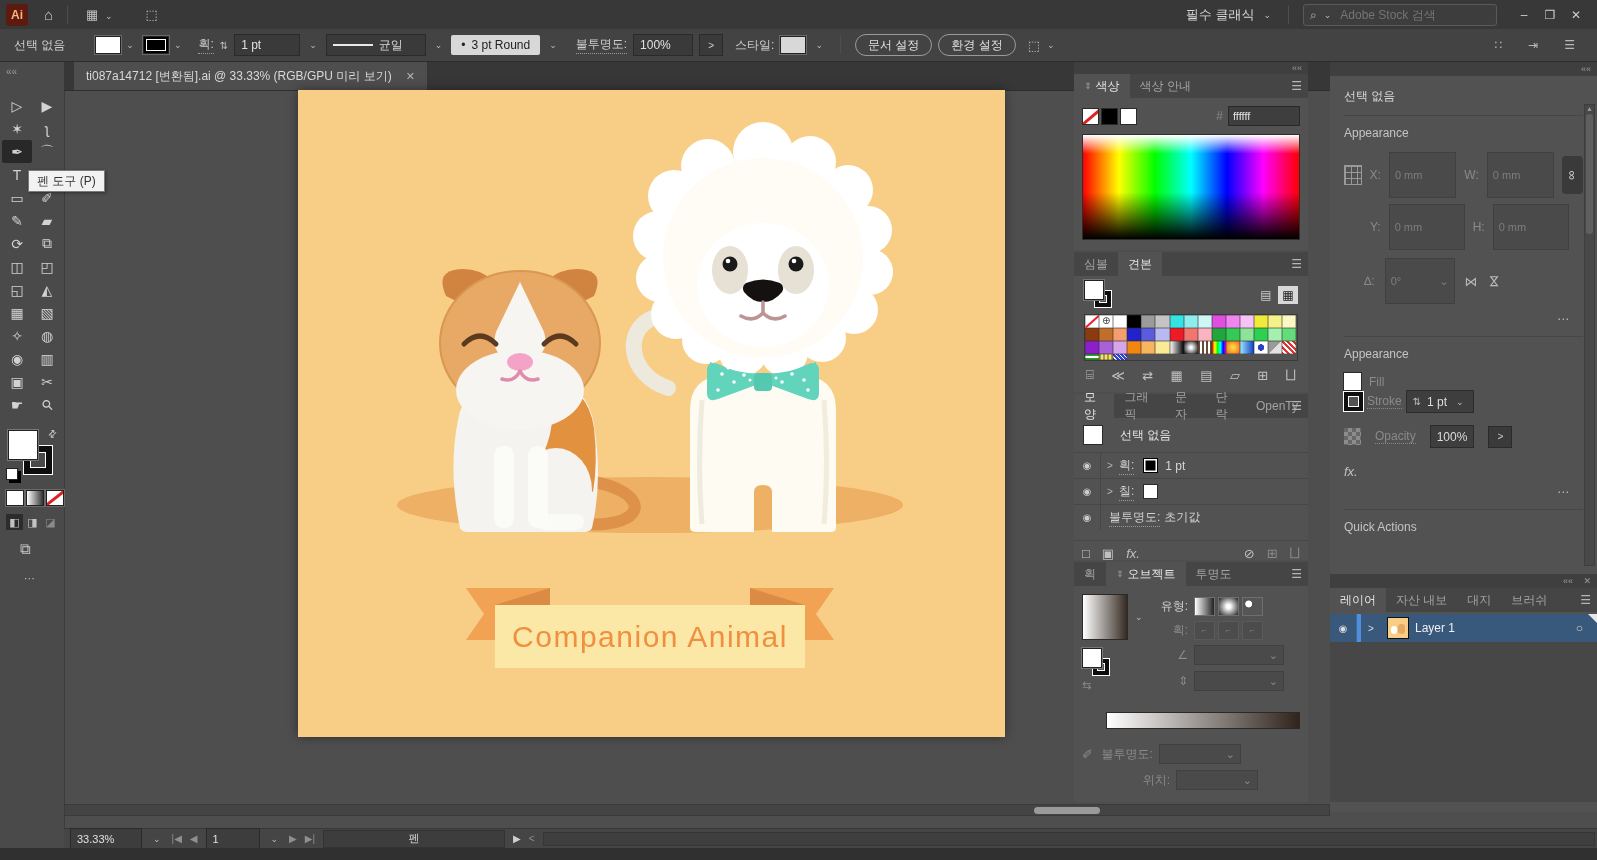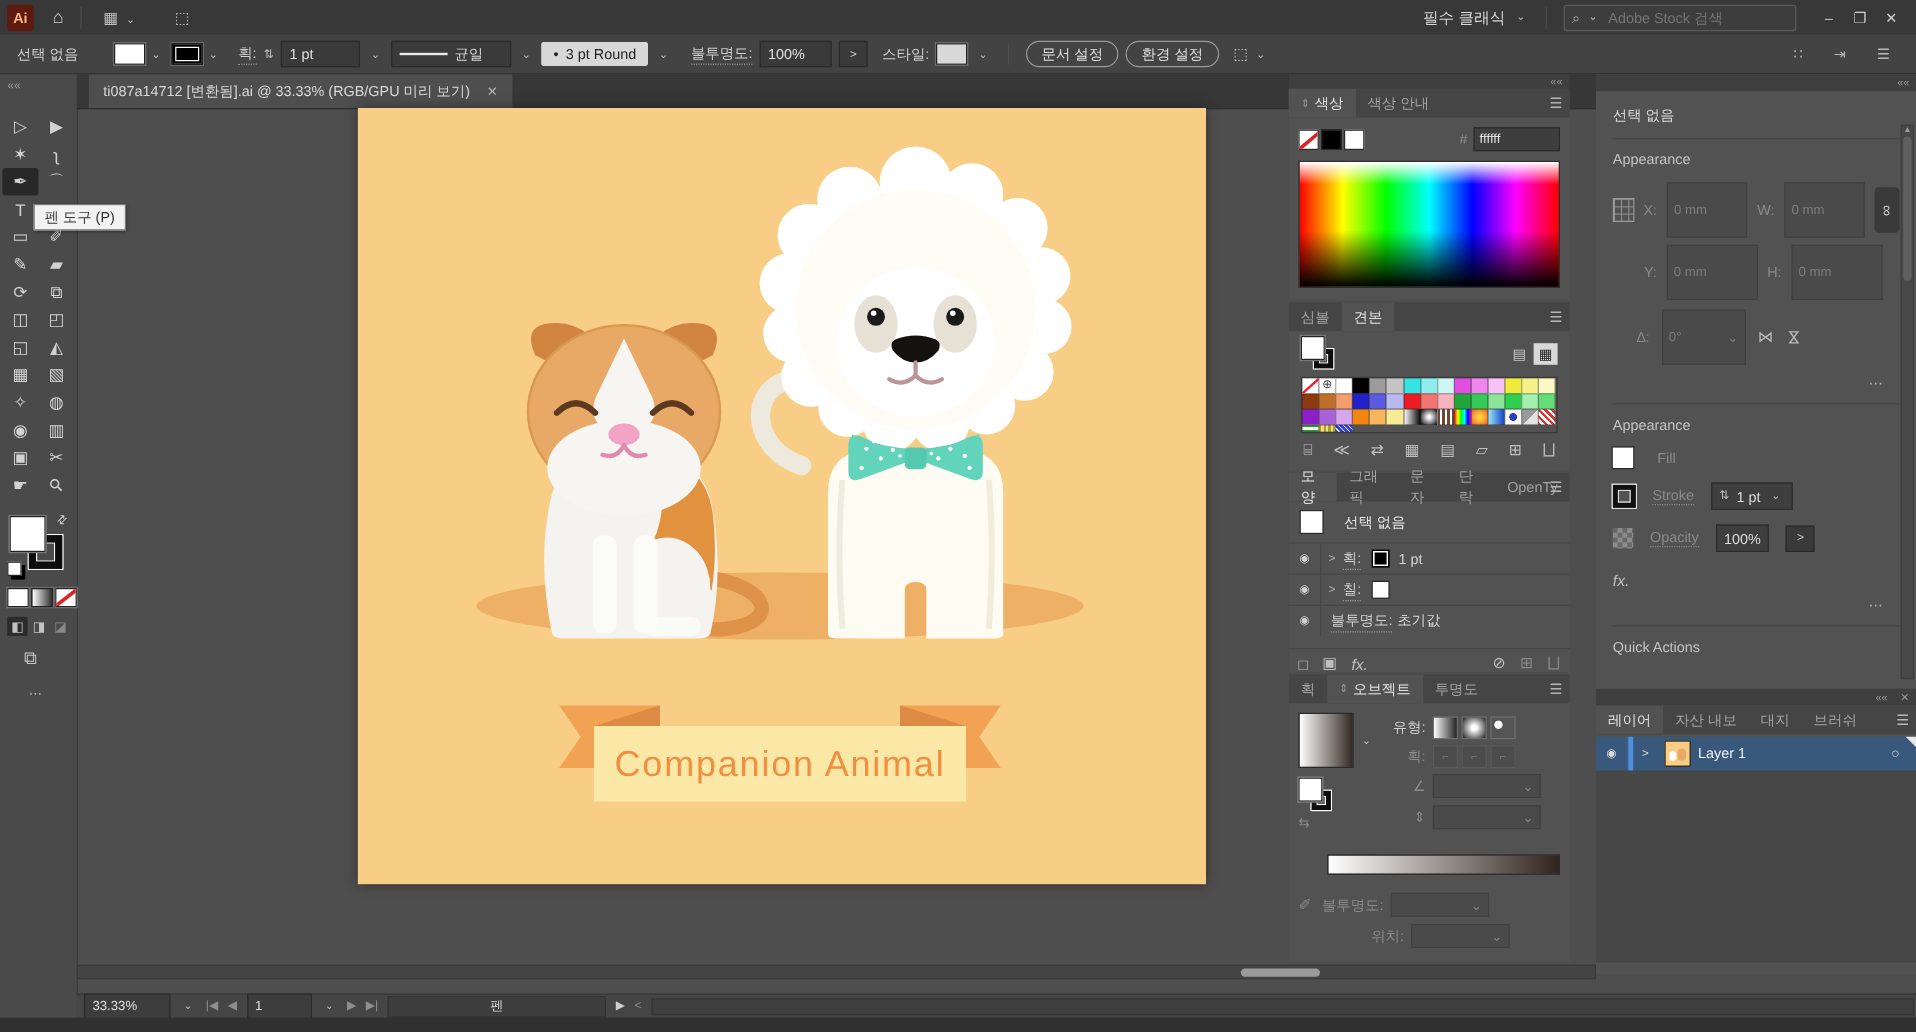--- a/index.html
+++ b/index.html
@@ -669,25 +669,25 @@
             <span>⌄</span>
         </div>
         <span class="flipic">⋈</span>
         <span class="flipic" style="transform:rotate(90deg)">⋈</span>
       </div>
       <div class="row" style="margin-top:8px;position:relative;height:14px">
         <span class="morebtn">⋯</span>
       </div>
       <div class="hdiv"></div>
       <div class="sect">Appearance</div>
-      <div class="row" style="margin-top:12px;gap:20px">
+      <div class="row" style="margin-top:12px;gap:8px">
         <div class="psw fill"></div>
         <span class="dim">Fill</span>
       </div>
-      <div class="row" style="margin-top:12px;gap:14px">
+      <div class="row" style="gap:4px">
         <div class="psw stroke"></div>
         <span class="dim" style="border-bottom:1px dotted #888">Stroke</span>
         <div class="stepbox">
           <span class="stepper">⇅</span>
           <span>1 pt</span>
           <span class="chv">⌄</span>
         </div>
       </div>
       <div class="row" style="margin-top:12px;gap:14px">
         <div class="psw checker"></div>

